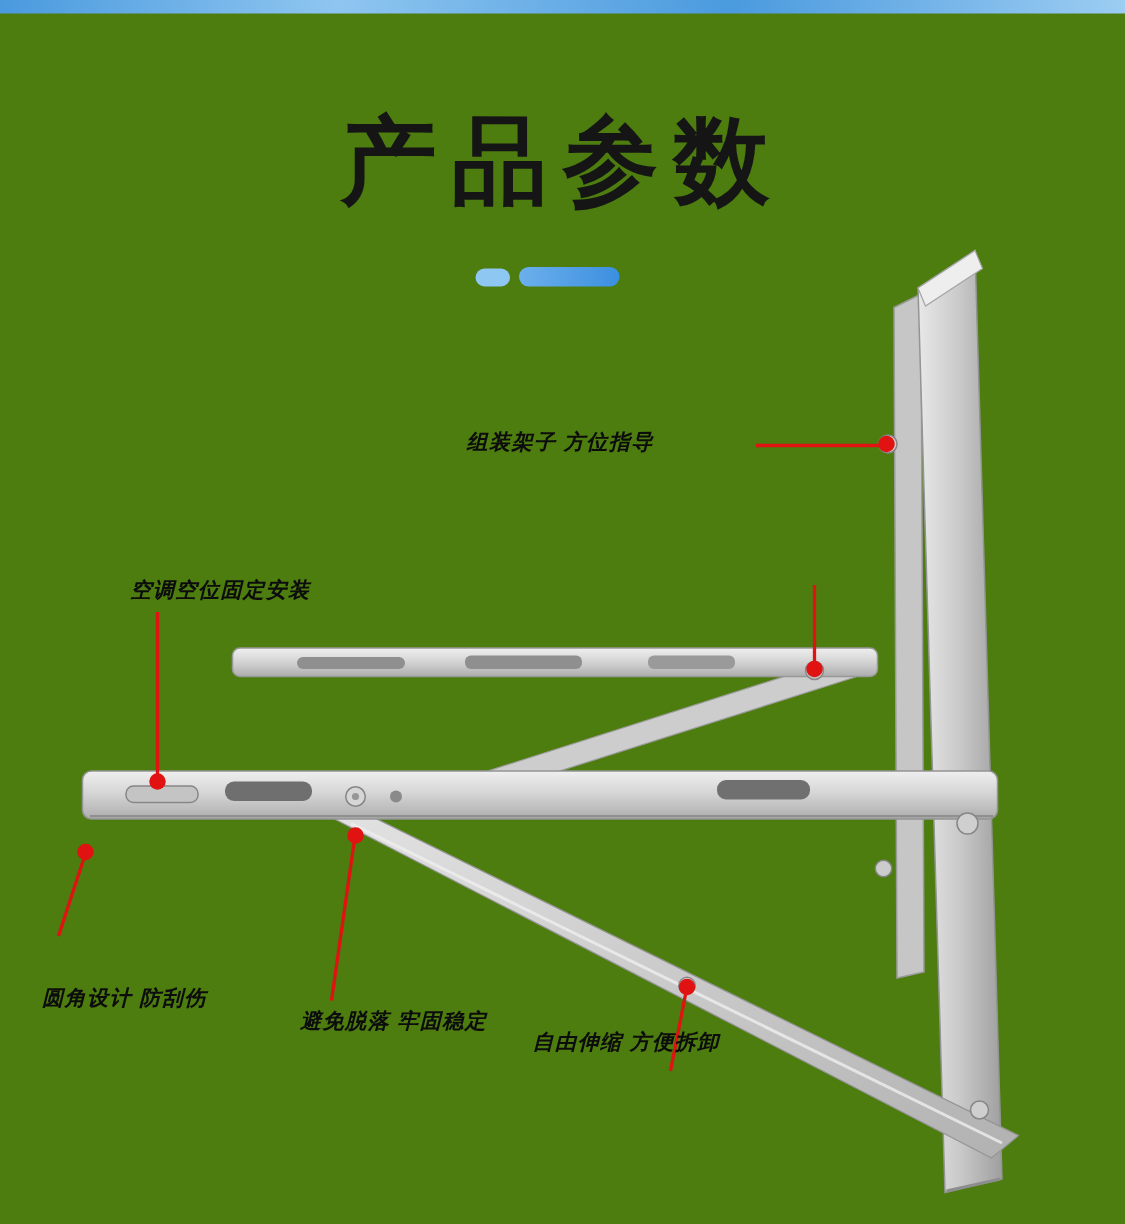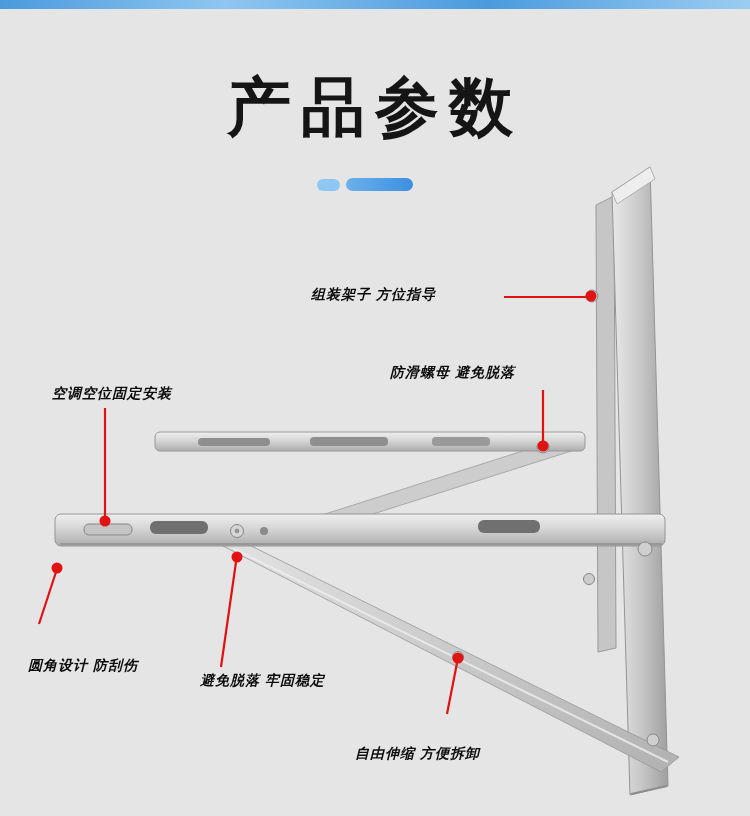--- a/index.html
+++ b/index.html
@@ -1,19 +1,19 @@
 <!DOCTYPE html>
 <html style="--accent_red: #e01212; --top_bar_blue: #4a9ade; --underline_blue: #3b8fe0; --underline_light_blue: #8ec8f2; --metal_light: #ececec; --metal_mid: #cfcfcf; --metal_dark: #a8a8a8;"><head>
 <meta charset="utf-8">
 <style>
   * { margin:0; padding:0; box-sizing:border-box; }
   html,body { background:#ffffff; }
   body { font-family:"Liberation Sans", sans-serif; }
 
-  .page { position:relative; width:750px; height:816px; background:#e5e5e5; overflow:hidden; margin:0 auto; }
+  .page { position:relative; width:750px; height:816px; background:#4d7c0f; overflow:hidden; margin:0 auto; }
 
   .top-bar {
     position:absolute; top:0; left:0; width:750px; height:9px;
     background:linear-gradient(90deg, var(--top_bar_blue,#4a9ade), #8fc6f0 30%, var(--top_bar_blue,#4a9ade) 65%, #9ccdf2 100%);
   }
 
   .title {
     position:absolute; top:64px; left:0; width:750px; text-align:center;
     font-size:64px; font-weight:900; color:#151515; letter-spacing:10px;
   }
@@ -28,24 +28,24 @@
   }
 
   .diagram-svg { position:absolute; top:0; left:0; width:750px; height:816px; }
 
   .label {
     position:absolute; font-size:14px; font-weight:bold; color:#0c0c0c;
     white-space:nowrap; letter-spacing:1px;font-style:italic;
   }
   .label-assembly   { left:311px; top:286px; }
   .label-nut        { left:390px; top:364px; }
-  .label-fixed      { left:52px;  top:385px; }
+  .label-fixed      { left:87px;  top:385px; }
   .label-corner     { left:28px;  top:629px;margin-top:28px; }
   .label-rivet      { left:200px; top:672px; }
-  .label-telescopic { left:355px; top:745px; }
+  .label-telescopic { left:355px; top:686px; }
 </style>
 </head>
 <body>
 
 <div class="page">
 
   <div class="top-bar"></div>
 
   <h1 class="title">产品参数</h1>
 
@@ -114,19 +114,18 @@
       <circle cx="591" cy="296" r="5.5"></circle>
       <circle cx="543" cy="446" r="5.5"></circle>
       <circle cx="105" cy="521" r="5.5"></circle>
       <circle cx="57" cy="568" r="5.5"></circle>
       <circle cx="237" cy="557" r="5.5"></circle>
       <circle cx="458" cy="658" r="5.5"></circle>
     </g>
   </svg>
 
   <div class="label label-assembly">组装架子 方位指导</div>
-  <div class="label label-nut">防滑螺母 避免脱落</div>
   <div class="label label-fixed">空调空位固定安装</div>
   <div class="label label-corner">圆角设计 防刮伤</div>
   <div class="label label-rivet">避免脱落 牢固稳定</div>
   <div class="label label-telescopic">自由伸缩 方便拆卸</div>
 
 </div>
 
 </body></html>

